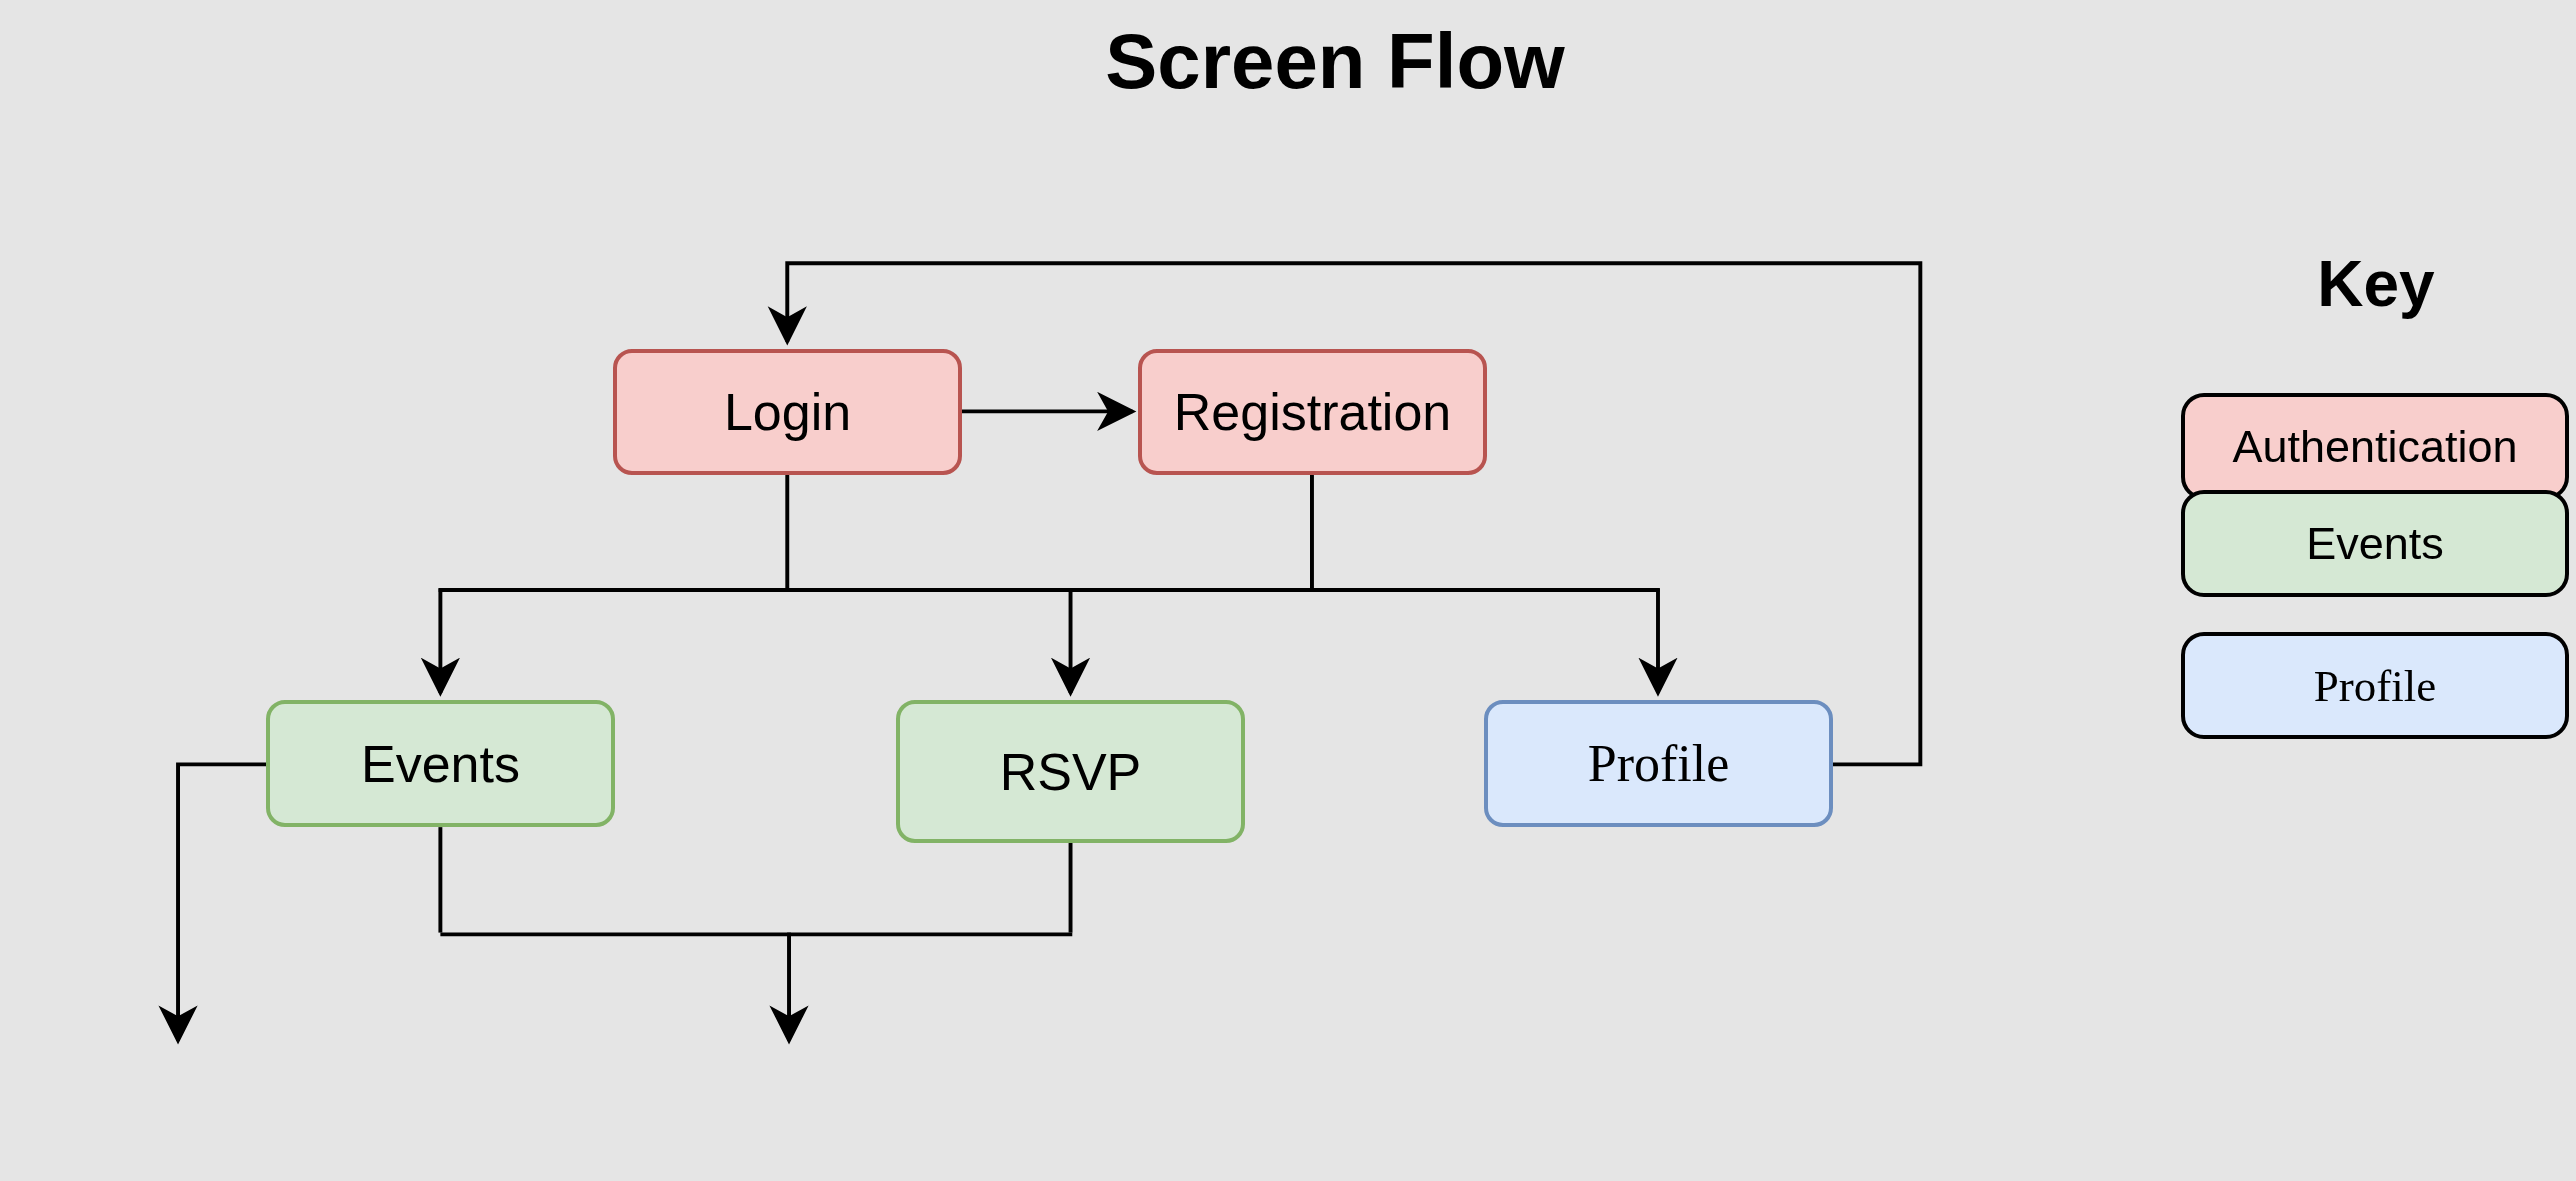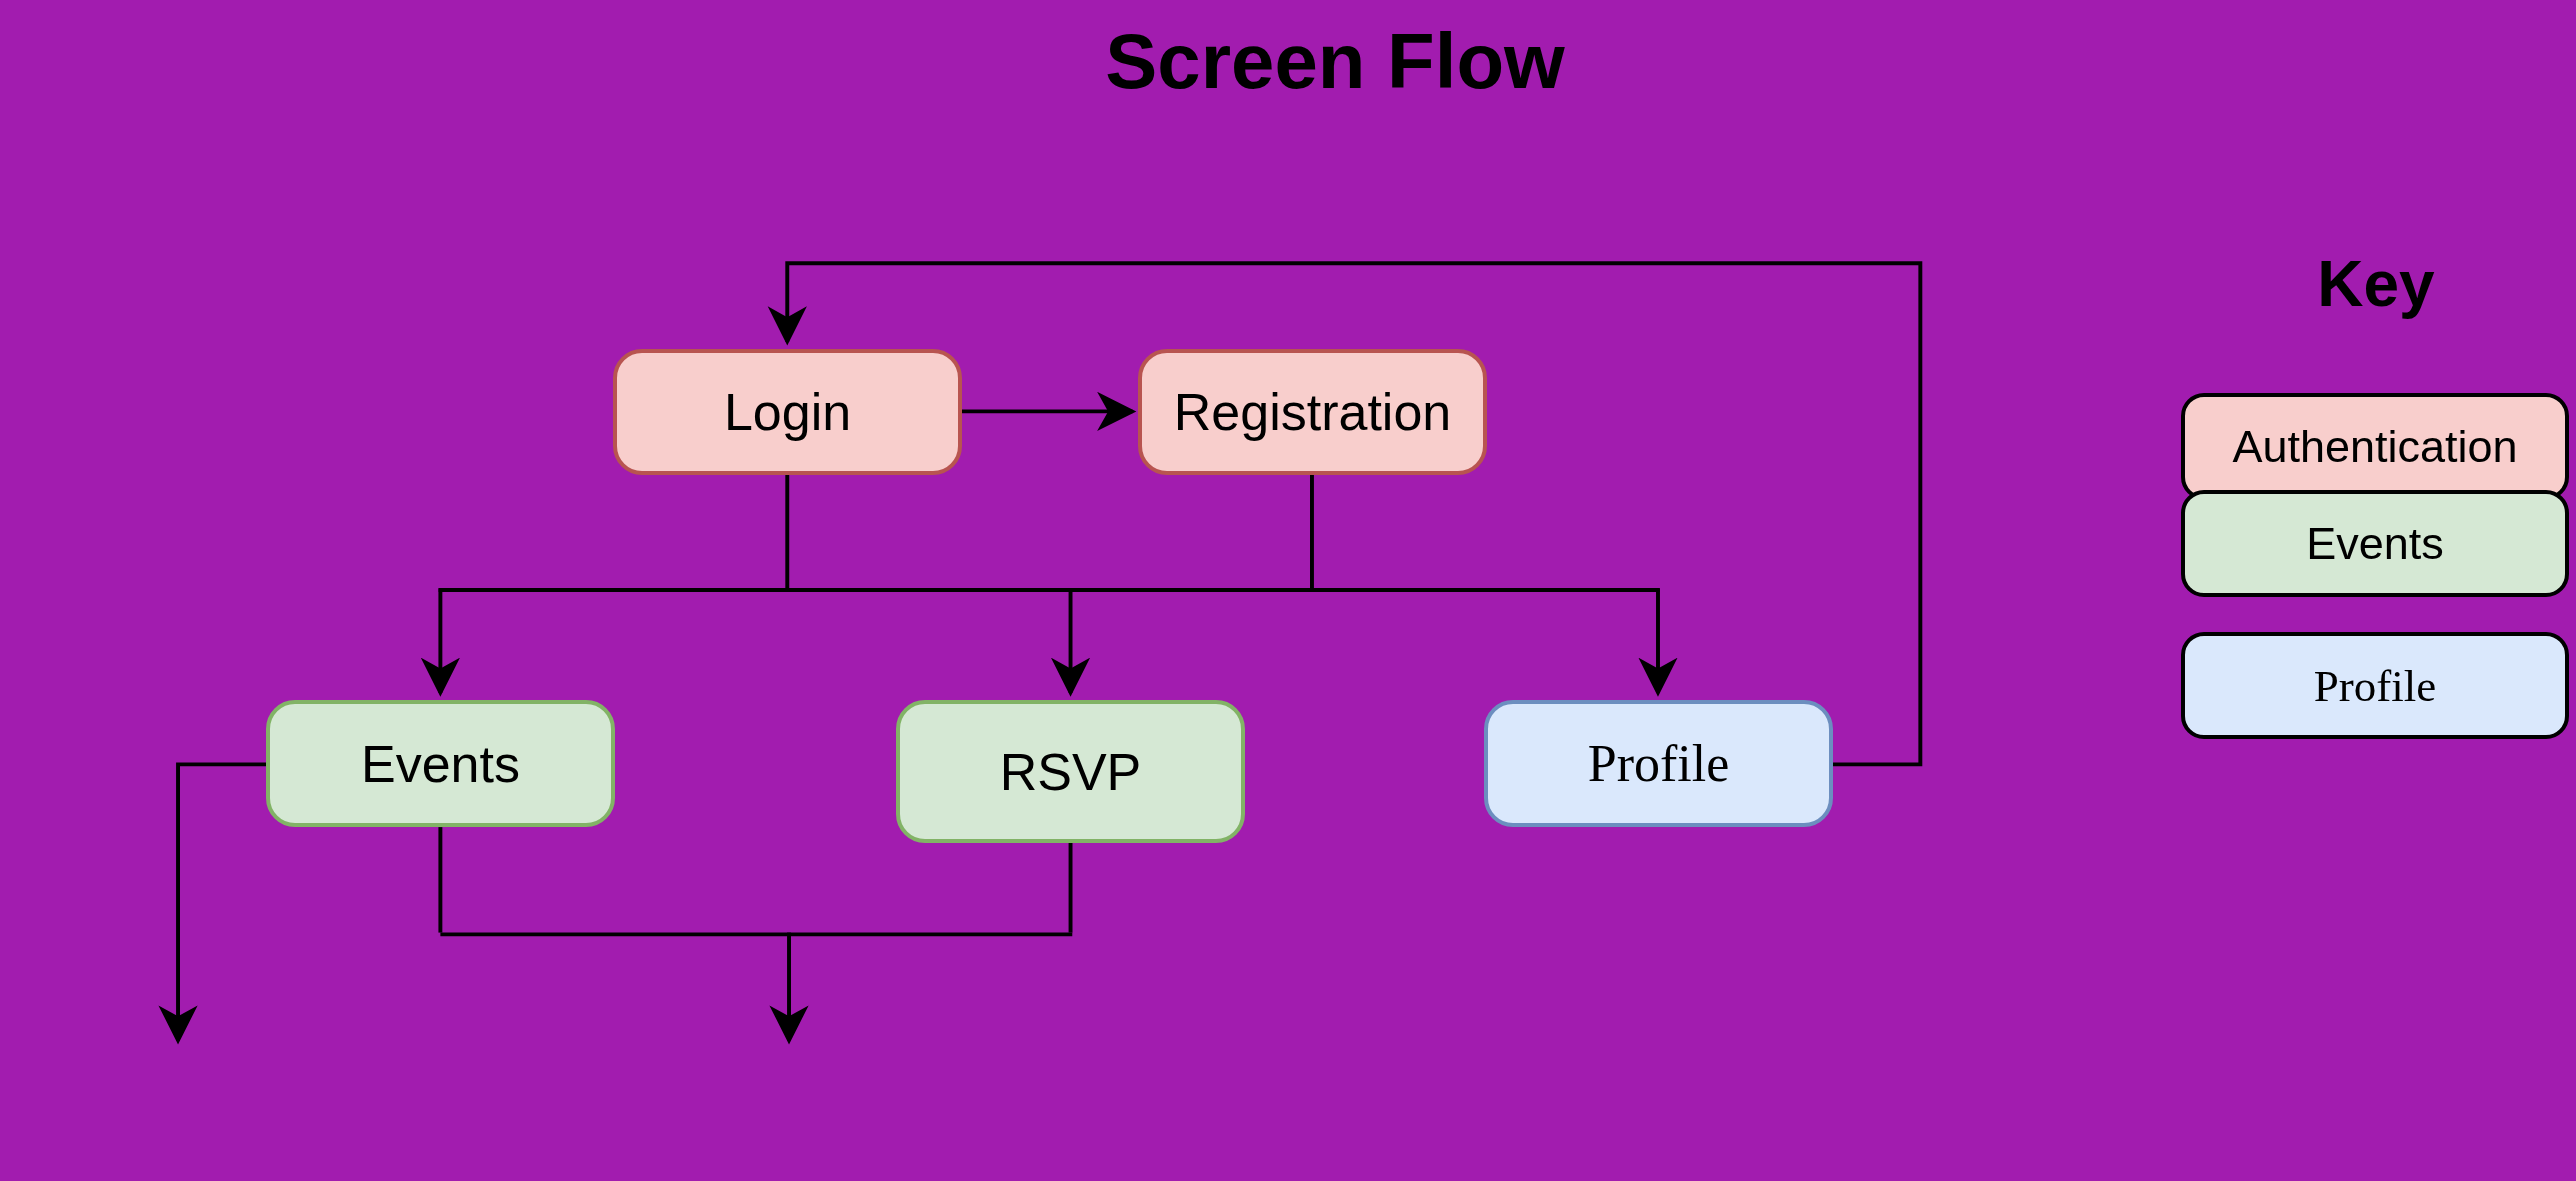--- a/index.html
+++ b/index.html
@@ -1,20 +1,20 @@
 <!DOCTYPE html>
 <html style="font-size:14px"><head>
 <meta charset="utf-8">
 <style>
   html, body { margin: 0; padding: 0; background: #ffffff; }
   .canvas {
     position: relative;
     width: 2576px;
     height: 1181px;
-    background: #a21caf;
+    background: #e5e5e5;
     font-family: "Liberation Sans", sans-serif;
     color: #000000;
     overflow: hidden;
   }
   .title {
     position: absolute;
     top: 15.7px;
     left: 1335px;
     transform: translateX(-50%);
     font-size: 78px;
@@ -25,21 +25,21 @@
     position: absolute;
     left: 0; top: 0;
     width: 2576px;
     height: 1181px;
   }
   .node {
     position: absolute;
     display: flex;
     align-items: center;
     justify-content: center;
-    border-radius: 29px;
+    border-radius: 19px;
     border: 4.4px solid #000;
     font-size: 52px;
     text-align: center;
     white-space: nowrap;
     box-sizing: border-box;
   }
   .cat-authentication { background: #f8cecc; border-color: #b85450; }
   .cat-events         { background: #d5e8d4; border-color: #82b366; }
   .cat-profile        { background: #dae8fc; border-color: #6c8ebf; font-family: Liberation Serif, serif; }
 

